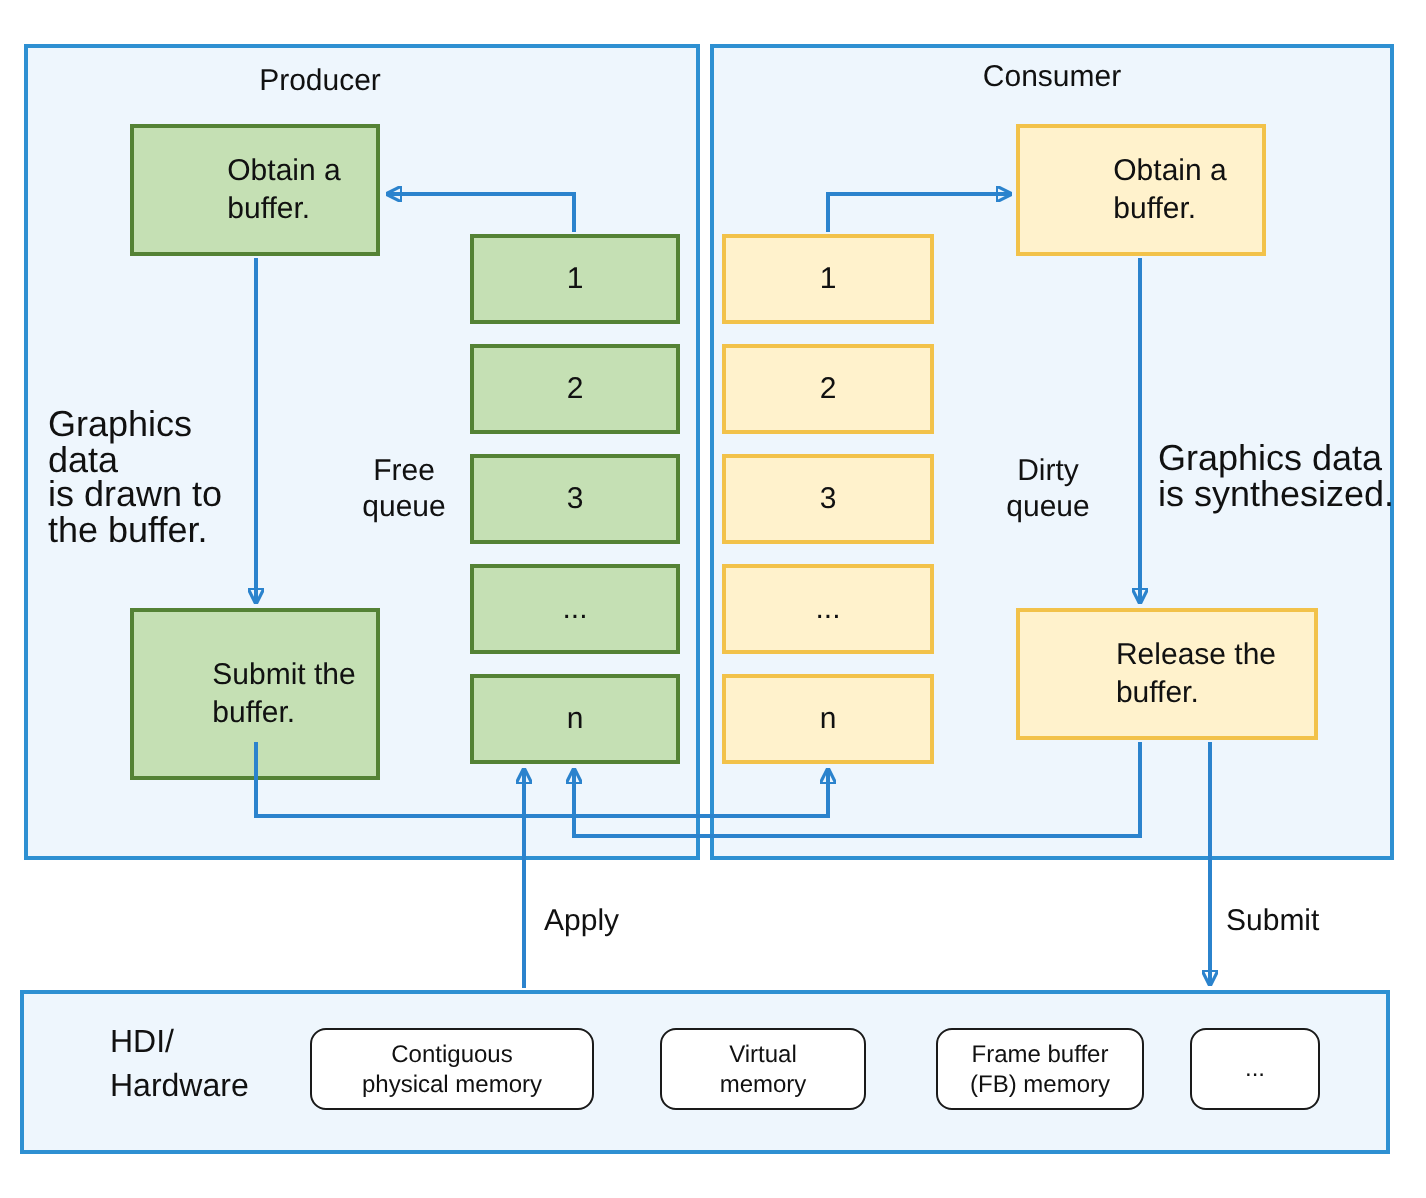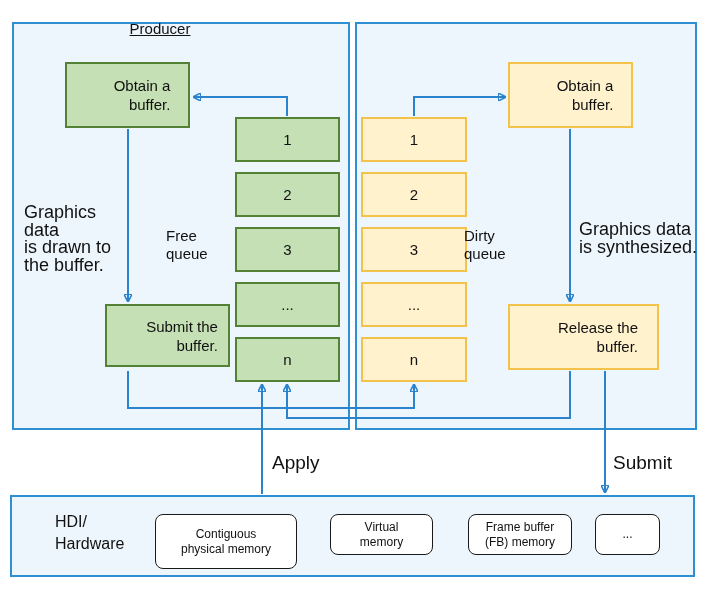--- a/index.html
+++ b/index.html
@@ -5,81 +5,82 @@
   html,body{margin:0;padding:0;background:#fff;}
   #canvas{
     position:relative;width:713px;height:599px;background:#ffffff;
     font-family:"Liberation Sans","DejaVu Sans",sans-serif;color:#111;overflow:hidden;
   }
   .abs{position:absolute;box-sizing:border-box;}
   .panel{background:#eef6fd;border:2px solid #2e90d2;}
   .panel-title{font-size:15px;text-align:center;}
   .gbox{background:#c5e0b4;border:2px solid #548235;}
   .ybox{background:#fff2cc;border:2px solid #f2c24a;}
-  .node{display:flex;align-items:center;justify-content:center;text-align:right;
+  .node{display:flex;align-items:center;justify-content:center;text-align:left;
         font-size:15px;line-height:19px;white-space:pre-line;padding-left:29px;}
   .qitem{display:flex;align-items:center;justify-content:center;font-size:15px;}
   .note{font-size:18px;line-height:17.5px;white-space:pre-line;}
-  .qlabel{font-size:15px;line-height:17.5px;text-align:left;white-space:pre-line;}
-  .flowlabel{font-size:19px;}
+  .qlabel{font-size:15px;line-height:17.5px;text-align:center;white-space:pre-line;}
+  .flowlabel{font-size:15px;}
   .hdi-label{font-size:16px;line-height:22px;white-space:pre-line;}
   .membox{background:#ffffff;border:1.5px solid #1a1a1a;border-radius:8px;
           display:flex;align-items:center;justify-content:center;text-align:center;
           font-size:12px;line-height:14.5px;white-space:pre-line;}
   svg.connectors{position:absolute;left:0;top:0;pointer-events:none;}
   svg.connectors path{fill:none;stroke:#2b83cd;stroke-width:2;}
 </style>
 </head>
 <body>
 
 <div id="canvas">
 
   <div class="abs panel" style="left:12px;top:22px;width:338px;height:408px;"></div>
-  <div class="abs panel-title" style="left:12px;top:20px;width:296px;text-decoration:underline;">Producer</div>
+  <div class="abs panel-title" style="left:12px;top:32px;width:296px;">Producer</div>
 
   <div class="abs panel" style="left:355px;top:22px;width:342px;height:408px;"></div>
+  <div class="abs panel-title" style="left:355px;top:30px;width:342px;">Consumer</div>
 
   <div class="abs gbox node" style="left:65px;top:62px;width:125px;height:66px;">Obtain a
 buffer.</div>
   <div class="abs note" style="left:24px;top:204px;width:112px;">Graphics data
 is drawn to
 the buffer.</div>
-  <div class="abs gbox node" style="left:65px;top:304px;width:125px;height:63px;margin-left:40px;">Submit the
+  <div class="abs gbox node" style="left:65px;top:304px;width:125px;height:86px;">Submit the
 buffer.</div>
 
   <div class="abs qlabel" style="left:166px;top:227px;width:72px;">Free
 queue</div>
   <div class="abs gbox qitem" style="left:235px;top:117px;width:105px;height:45px;">1</div>
   <div class="abs gbox qitem" style="left:235px;top:172px;width:105px;height:45px;">2</div>
   <div class="abs gbox qitem" style="left:235px;top:227px;width:105px;height:45px;">3</div>
   <div class="abs gbox qitem" style="left:235px;top:282px;width:105px;height:45px;">...</div>
   <div class="abs gbox qitem" style="left:235px;top:337px;width:105px;height:45px;">n</div>
 
   <div class="abs ybox qitem" style="left:361px;top:117px;width:106px;height:45px;">1</div>
   <div class="abs ybox qitem" style="left:361px;top:172px;width:106px;height:45px;">2</div>
   <div class="abs ybox qitem" style="left:361px;top:227px;width:106px;height:45px;">3</div>
   <div class="abs ybox qitem" style="left:361px;top:282px;width:106px;height:45px;">...</div>
   <div class="abs ybox qitem" style="left:361px;top:337px;width:106px;height:45px;">n</div>
-  <div class="abs qlabel" style="left:464px;top:227px;width:72px;">Dirty
+  <div class="abs qlabel" style="left:488px;top:227px;width:72px;">Dirty
 queue</div>
 
   <div class="abs ybox node" style="left:508px;top:62px;width:125px;height:66px;">Obtain a
 buffer.</div>
   <div class="abs note" style="left:579px;top:221px;width:120px;">Graphics data
 is synthesized.</div>
   <div class="abs ybox node" style="left:508px;top:304px;width:151px;height:66px;">Release the
 buffer.</div>
 
   <div class="abs flowlabel" style="left:272px;top:452px;">Apply</div>
   <div class="abs flowlabel" style="left:613px;top:452px;">Submit</div>
 
   <div class="abs panel" style="left:10px;top:495px;width:685px;height:82px;"></div>
   <div class="abs hdi-label" style="left:20px;top:511px;margin-left:35px;">HDI/
 Hardware</div>
-  <div class="abs membox" style="left:155px;top:514px;width:142px;height:55px;">Contiguous
+  <div class="abs membox" style="left:155px;top:514px;width:142px;height:41px;">Contiguous
 physical memory</div>
   <div class="abs membox" style="left:330px;top:514px;width:103px;height:41px;">Virtual
 memory</div>
   <div class="abs membox" style="left:468px;top:514px;width:104px;height:41px;">Frame buffer
 (FB) memory</div>
   <div class="abs membox" style="left:595px;top:514px;width:65px;height:41px;">...</div>
 
   <svg class="connectors" width="713" height="599" viewBox="0 0 713 599">
     <defs>
       <marker id="arr" viewBox="0 0 10 10" refX="8.5" refY="5" markerWidth="8" markerHeight="8" markerUnits="userSpaceOnUse" orient="auto">

